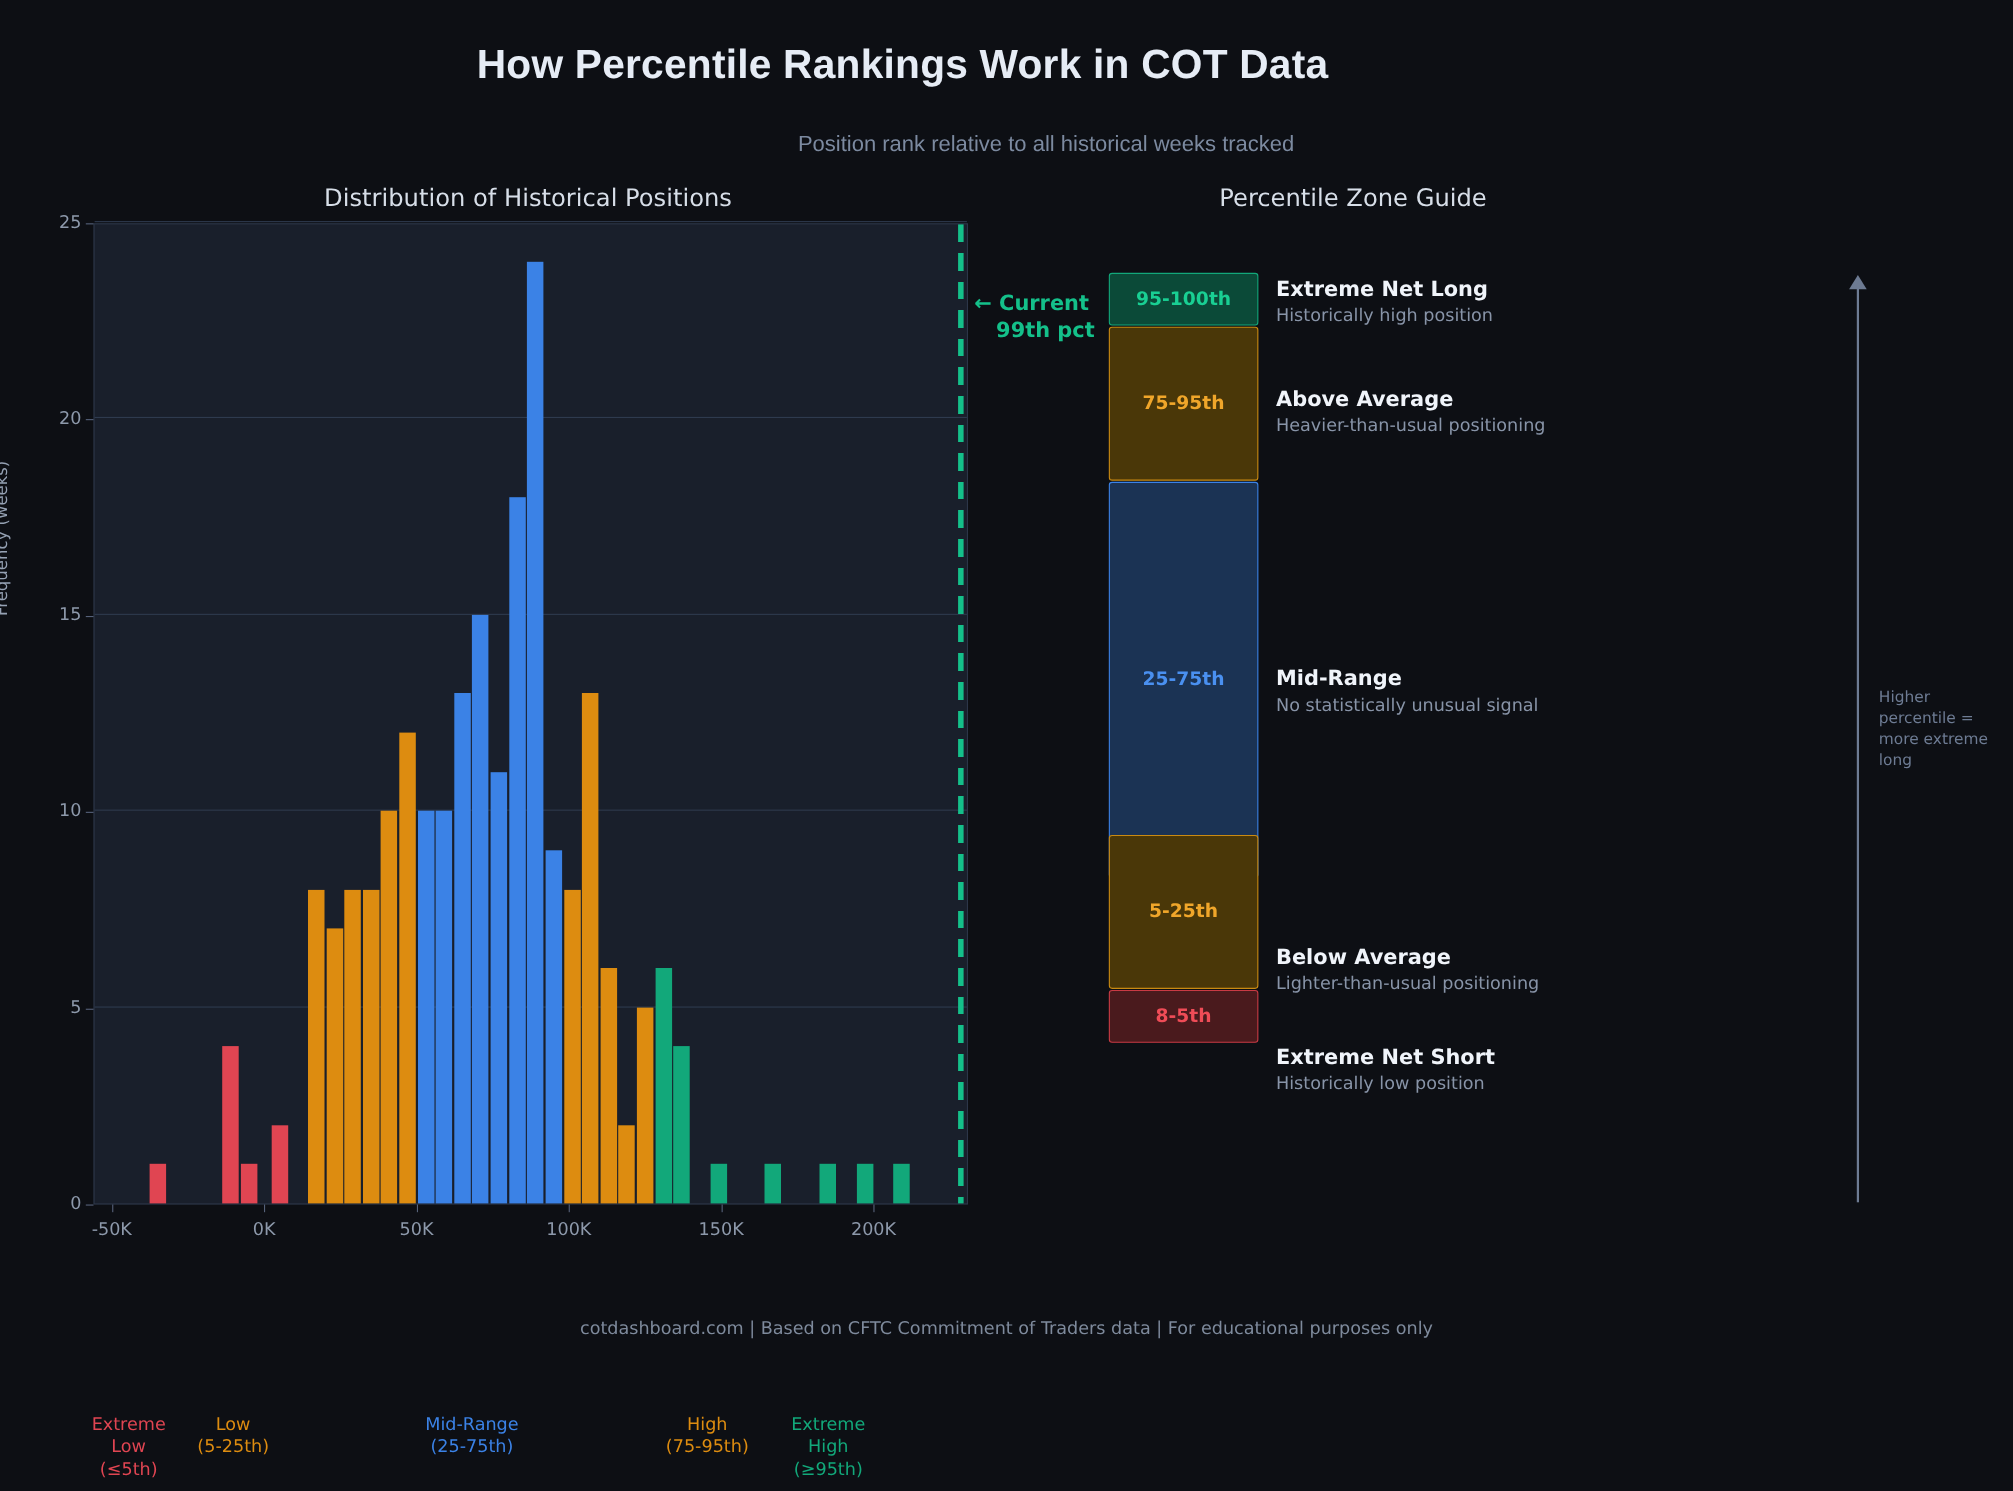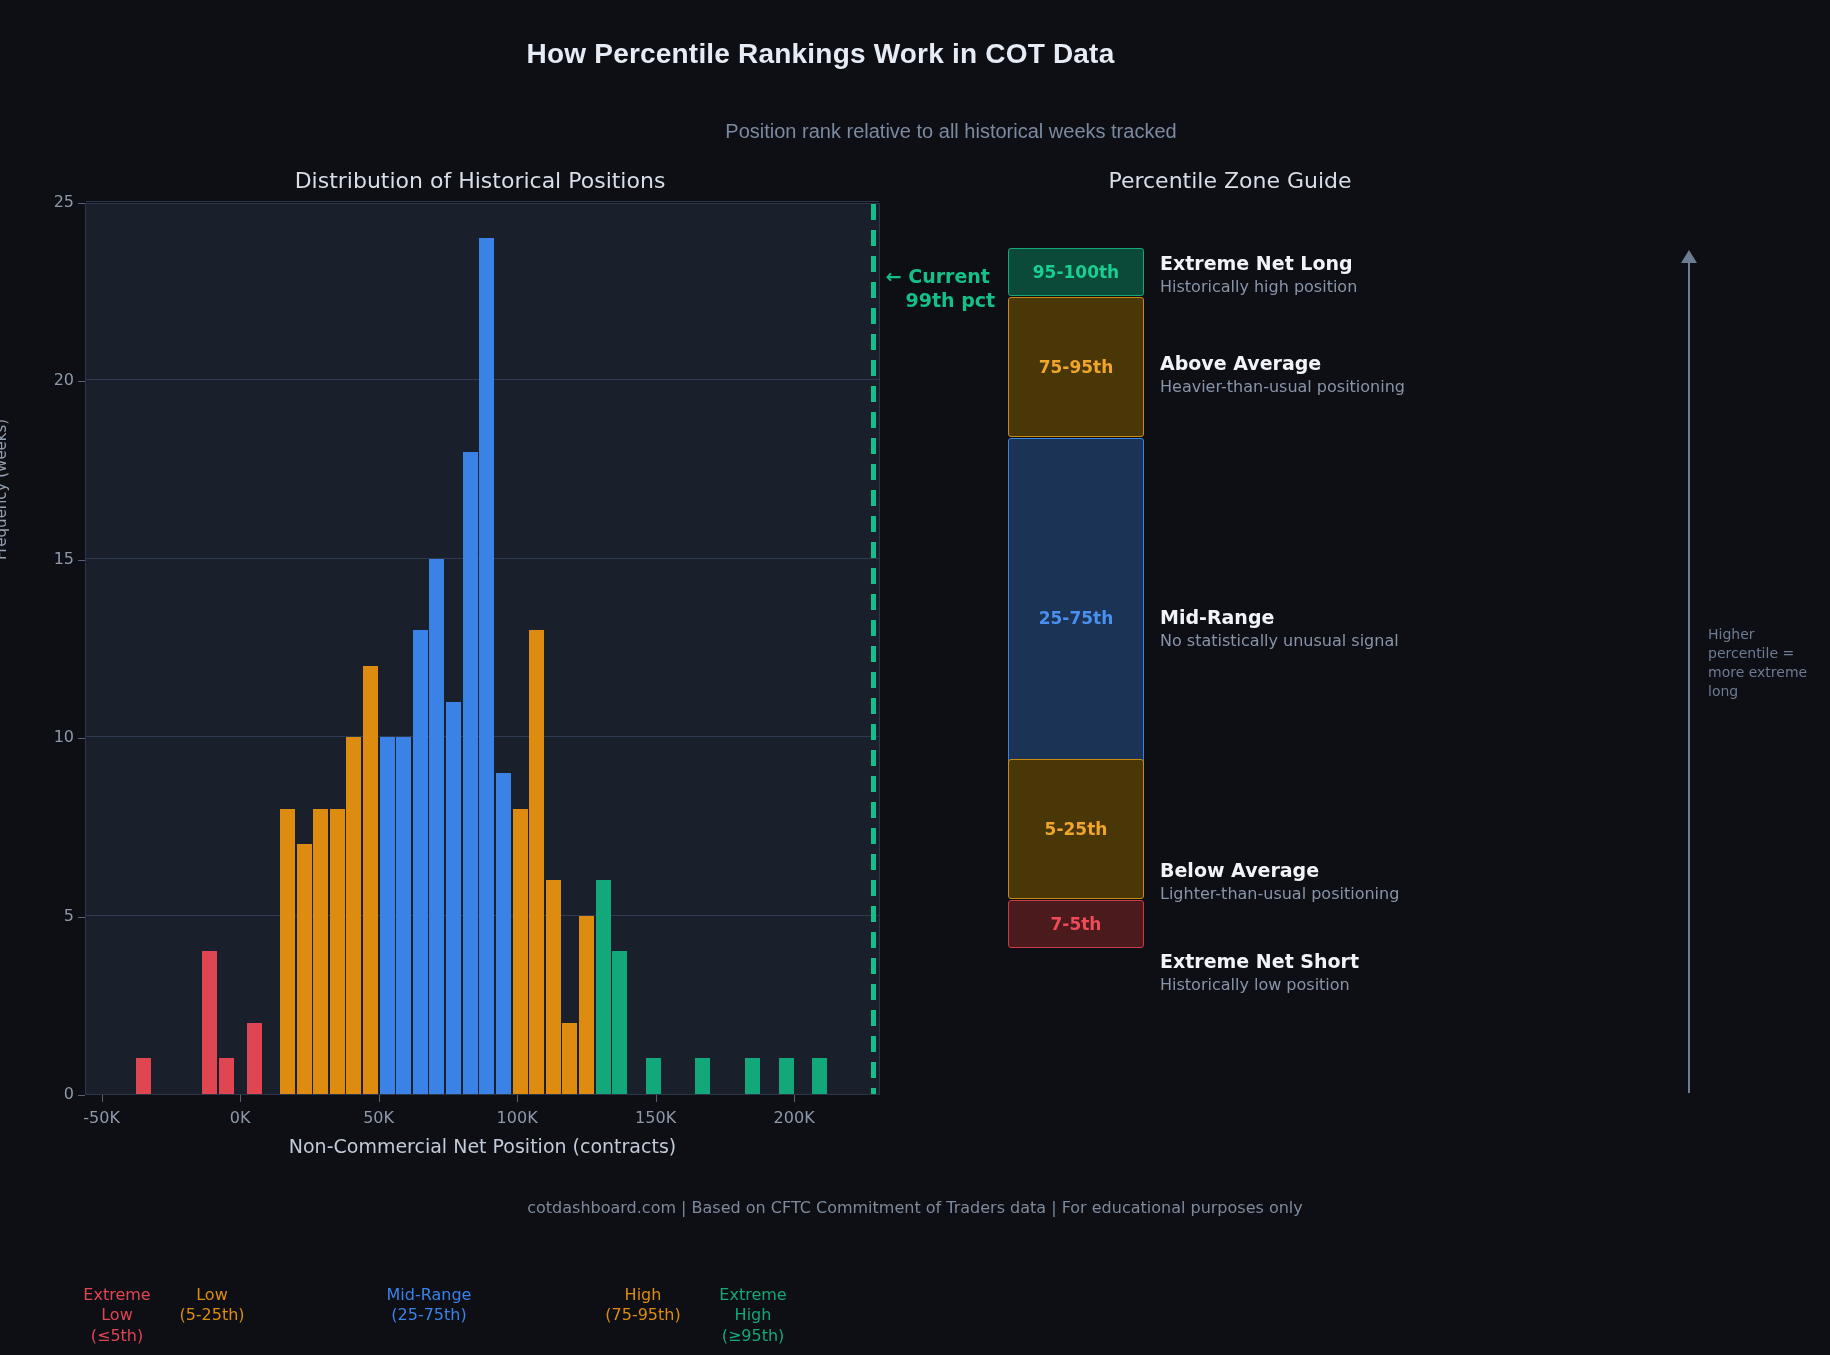--- a/index.html
+++ b/index.html
@@ -1,20 +1,20 @@
 <!DOCTYPE html>
 <html><head>
 <meta charset="utf-8">
 <style>
   html,body{margin:0;padding:0;background:#0d0f14;}
   body{width:1830px;height:1355px;font-family:"DejaVu Sans",sans-serif;overflow:hidden;position:relative;}
   .page{position:absolute;inset:0;}
 
   .title{position:absolute;top:38px;left:0;width:1641px;text-align:center;
-    font-size:28px;font-weight:bold;color:#e6ecf5;font-family:"Liberation Sans",sans-serif;letter-spacing:.2px;}
+    font-size:37px;font-weight:bold;color:#e6ecf5;font-family:"Liberation Sans",sans-serif;letter-spacing:.2px;}
   .subtitle{position:absolute;top:120px;left:0;width:1830px;text-align:center;
     font-size:20px;color:#7c8aa0;font-family:"Liberation Sans",sans-serif;margin-left:36px;}
 
   .panel-title{position:absolute;font-size:22px;color:#d7dee8;font-family:"DejaVu Sans",sans-serif;}
   #histTitle{top:168px;left:85px;width:790px;text-align:center;}
   #zoneTitle{top:168px;left:1000px;width:460px;text-align:center;}
 
   
   .plot{position:absolute;left:85px;top:203px;width:795px;height:892px;
         background:#191f2b;border:1px solid #2c3648;box-sizing:border-box;}
@@ -53,21 +53,20 @@
 
 <div class="page">
 
   <div class="title">How Percentile Rankings Work in COT Data</div>
   <div class="subtitle">Position rank relative to all historical weeks tracked</div>
 
   <div class="panel-title" id="histTitle">Distribution of Historical Positions</div>
   <div class="panel-title" id="zoneTitle">Percentile Zone Guide</div>
 
   <div class="ylabel">Frequency (weeks)</div>
-  <div class="xlabel">Non-Commercial Net Position (contracts)</div>
 
   <div class="plot" id="plot">
       <div class="gridline" style="bottom: 178.4px;"></div>
       <div class="gridline" style="bottom: 356.8px;"></div>
       <div class="gridline" style="bottom: 535.2px;"></div>
       <div class="gridline" style="bottom: 713.6px;"></div>
       <div class="gridline" style="bottom: 892px;"></div>
       <div class="bar" title="1" style="left: 49.8606px; width: 15.0202px; height: 35.68px; background: rgb(224, 69, 82);"></div>
       <div class="bar" title="4" style="left: 116.341px; width: 15.0202px; height: 142.72px; background: rgb(224, 69, 82);"></div>
       <div class="bar" title="1" style="left: 132.962px; width: 15.0202px; height: 35.68px; background: rgb(224, 69, 82);"></div>
@@ -138,21 +137,21 @@
       <div class="zone-desc" style="top: 277px;">Historically high position</div>
       <div class="zone" style="top: 297px; height: 140px; background: rgb(74, 55, 8); border: 1px solid rgb(201, 138, 18); color: rgb(240, 166, 42);">75-95th</div>
       <div class="zone-title" style="top: 352px;">Above Average</div>
       <div class="zone-desc" style="top: 377px;">Heavier-than-usual positioning</div>
       <div class="zone" style="top: 438px; height: 360px; background: rgb(27, 51, 84); border: 1px solid rgb(59, 130, 230); color: rgb(74, 144, 240);">25-75th</div>
       <div class="zone-title" style="top: 606px;">Mid-Range</div>
       <div class="zone-desc" style="top: 631px;">No statistically unusual signal</div>
       <div class="zone" style="top: 759px; height: 140px; background: rgb(74, 55, 8); border: 1px solid rgb(201, 138, 18); color: rgb(240, 166, 42);">5-25th</div>
       <div class="zone-title" style="top: 859px;">Below Average</div>
       <div class="zone-desc" style="top: 884px;">Lighter-than-usual positioning</div>
-      <div class="zone" style="top: 900px; height: 48px; background: rgb(74, 26, 29); border: 1px solid rgb(201, 58, 68); color: rgb(239, 76, 87);">7-5th</div>
+      <div class="zone" style="top: 900px; height: 48px; background: rgb(74, 26, 29); border: 1px solid rgb(201, 58, 68); color: rgb(239, 76, 87);">8-5th</div>
       <div class="zone-title" style="top: 950px;">Extreme Net Short</div>
       <div class="zone-desc" style="top: 975px;">Historically low position</div>
     </div>
 
   <div class="arrow-head"></div>
   <div class="arrow-line"></div>
   <div class="arrow-text">Higher percentile = more extreme long</div>
 
   <div id="legendLayer">
       <div class="leg" style="left: 42px; color: rgb(224, 69, 82);">

